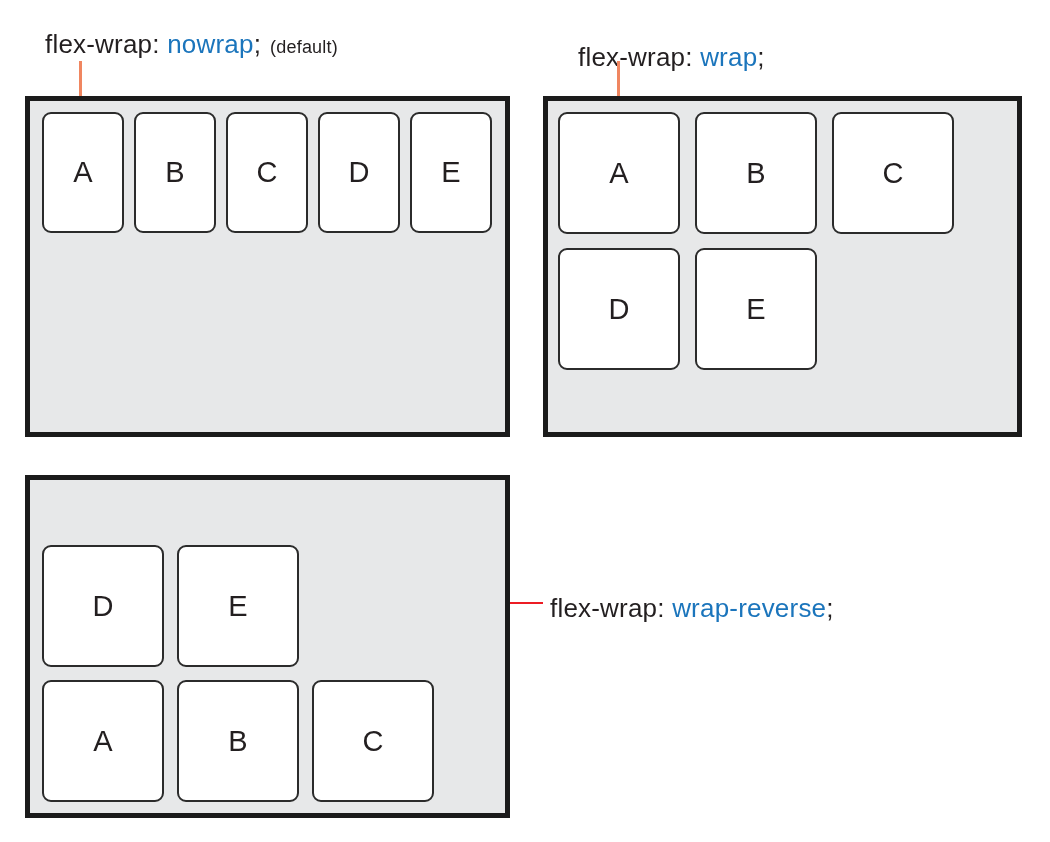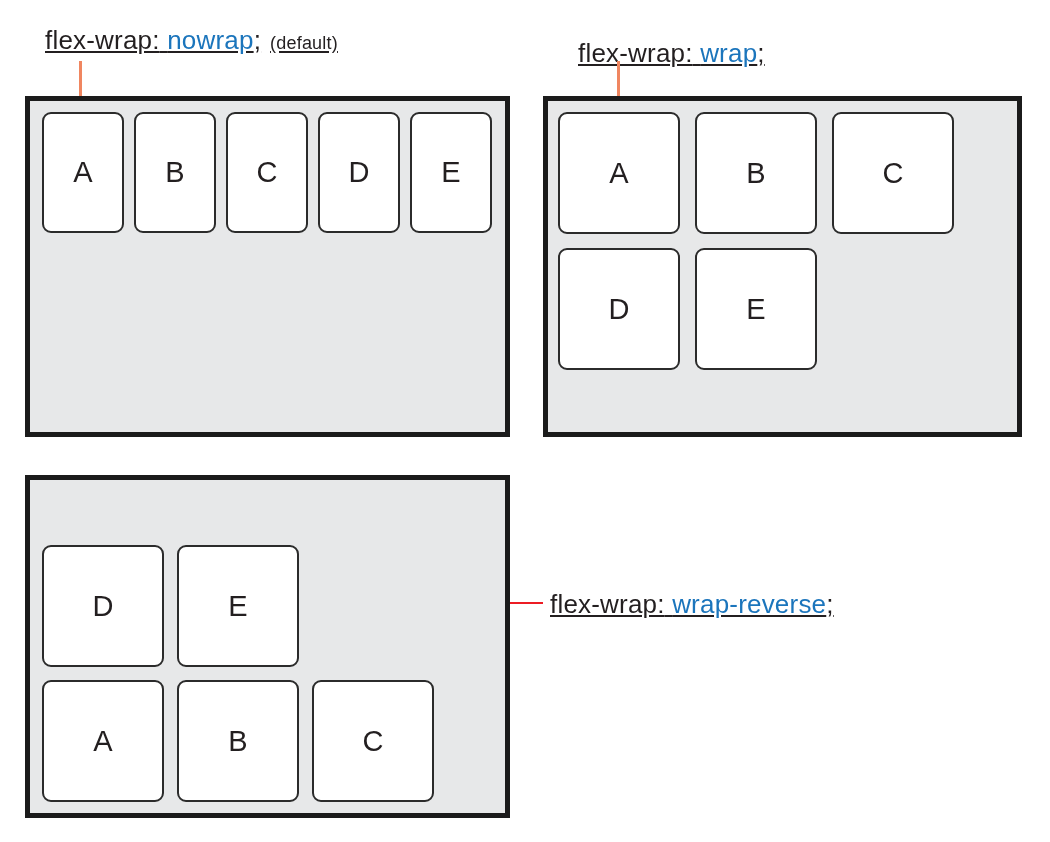--- a/index.html
+++ b/index.html
@@ -10,25 +10,24 @@
     height: 842px;
     background: #ffffff;
     font-family: "Liberation Sans", sans-serif;
     overflow: hidden;
   }
 
   
   .label {
     position: absolute;
     font-size: 26px;
-    line-height: 32px;
+    line-height: 40px;
     color: #231F20;
     white-space: nowrap;
     letter-spacing: 0.2px;
-    text-decoration: underline;
   }
   .label .value { color: #1B75BC; }
   .label .note  { font-size: 18px; margin-left: 9px; color: #231F20; }
 
   #label-nowrap       { left: 45px;  top: 24px; }
   #label-wrap         { left: 578px; top: 24px; margin-top: 13px; }
   #label-wrap-reverse { left: 550px; top: 588px; }
 
   
   .connector-v { position: absolute; width: 3px;  background: #F08660; }

